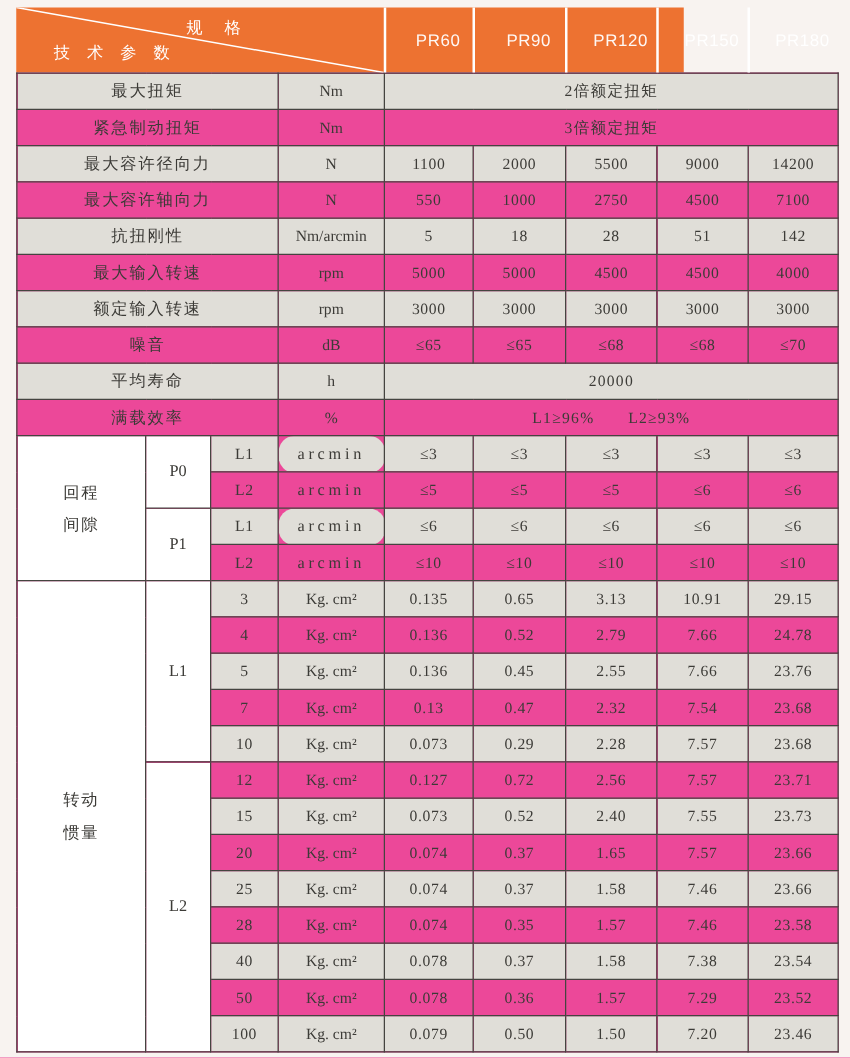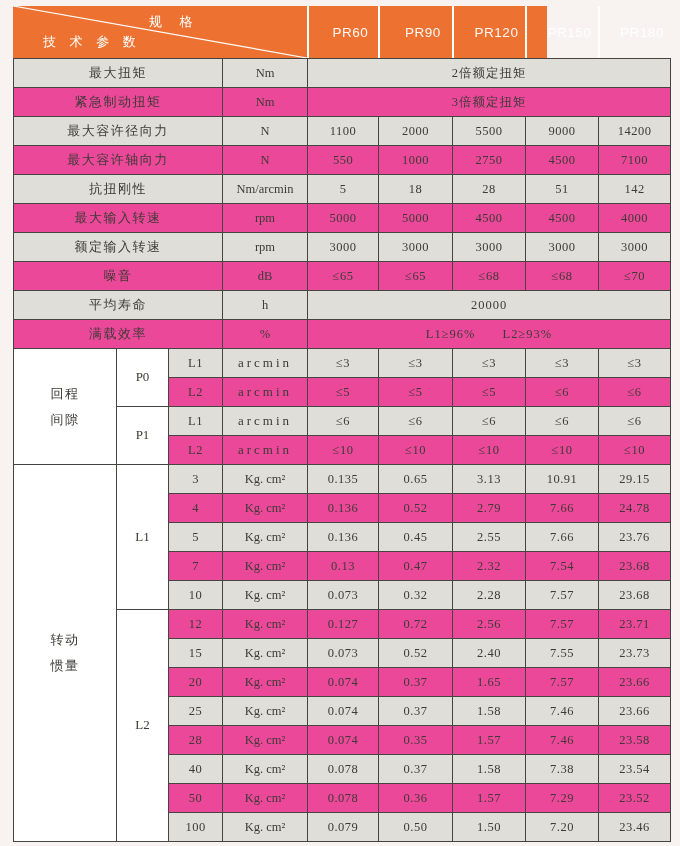--- a/index.html
+++ b/index.html
@@ -43,21 +43,21 @@
     border:1px solid #454440;height:28px;padding:0 2px;
     text-align:center;vertical-align:middle;
     font-size:13px;line-height:1.15;
     overflow:hidden;white-space:nowrap;
   }
   tr.shade td{background:#e0ded8;}
   td.span-cell{background:#ffffff !important;}
   td.lbl{letter-spacing:1.5px;}
   td.section-lbl{white-space:pre-line;line-height:2.0;letter-spacing:1.5px;background:#ffffff !important;}
   td.unit{font-size:12.5px;}
-  td.u-wide{letter-spacing:3px;font-size:13px;}
+  td.u-wide{letter-spacing:3px;font-size:13px;border-radius:12px;}
   td.val{font-size:12.5px;letter-spacing:.5px;}
   td.merged{letter-spacing:1px;}
 </style>
 </head>
 <body>
 
 <div class="wrap">
 
   <div class="hdr">
     <div class="corner">
@@ -237,21 +237,21 @@
           <td class="val">0.13</td>
           <td class="val">0.47</td>
           <td class="val">2.32</td>
           <td class="val">7.54</td>
           <td class="val">23.68</td>
         </tr>
         <tr class="shade">
           <td class="val">10</td>
           <td class="unit">Kg. cm²</td>
           <td class="val">0.073</td>
-          <td class="val">0.32</td>
+          <td class="val">0.29</td>
           <td class="val">2.28</td>
           <td class="val">7.57</td>
           <td class="val">23.68</td>
         </tr>
         <tr>
           <td class="span-cell" rowspan="8">L2</td>
           <td class="val">12</td>
           <td class="unit">Kg. cm²</td>
           <td class="val">0.127</td>
           <td class="val">0.72</td>

